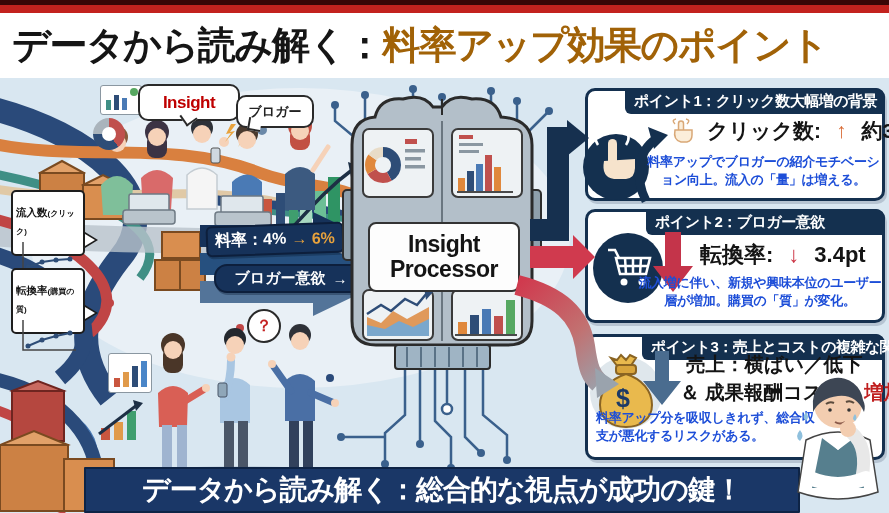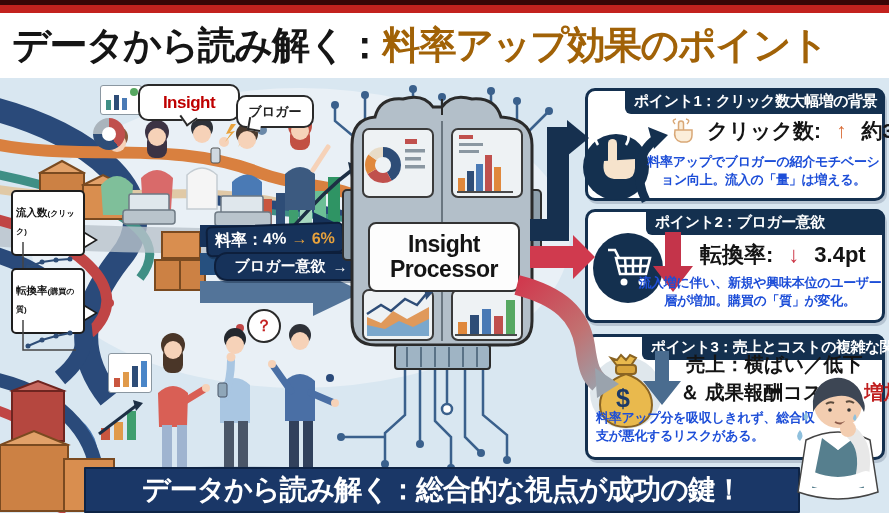--- a/index.html
+++ b/index.html
@@ -245,21 +245,21 @@
   <svg class="abs" style="left:195px;top:212px" width="175" height="105" viewBox="0 0 175 105">
     <polygon points="5,13 118,13 118,0 168,24 118,48 118,35 5,35" fill="#16325a"></polygon>
     <polygon points="5,41 118,41 118,28 168,52 118,76 118,63 5,63" fill="#26507f"></polygon>
     <polygon points="5,69 118,69 118,56 168,80 118,104 118,91 5,91" fill="#537499"></polygon>
   </svg>
 
   <div class="abs pill" style="left:206px;top:224px;width:134px;height:27px;border-radius:6px;font-size:16px;transform:rotate(-2deg)">
     <span>料率：4%</span>
       <span class="accent">→ 6%</span>
   </div>
-  <div class="abs pill" style="left:214px;top:252px;width:150px;height:25px;border-radius:13px;font-size:15px">
+  <div class="abs pill" style="left:214px;top:264px;width:150px;height:25px;border-radius:13px;font-size:15px">
     <span>ブロガー意欲</span>
       <span style="margin-left:7px">→</span>
   </div>
 
   <svg class="abs" style="left:325px;top:85px" width="240" height="390" viewBox="0 0 240 390">
 
     <g stroke="#3a608c" stroke-width="2.5" fill="none">
       <path d="M10,22 L10,36 L34,56"></path>
         <path d="M40,12 V40"></path>
         <path d="M62,26 V48"></path>

